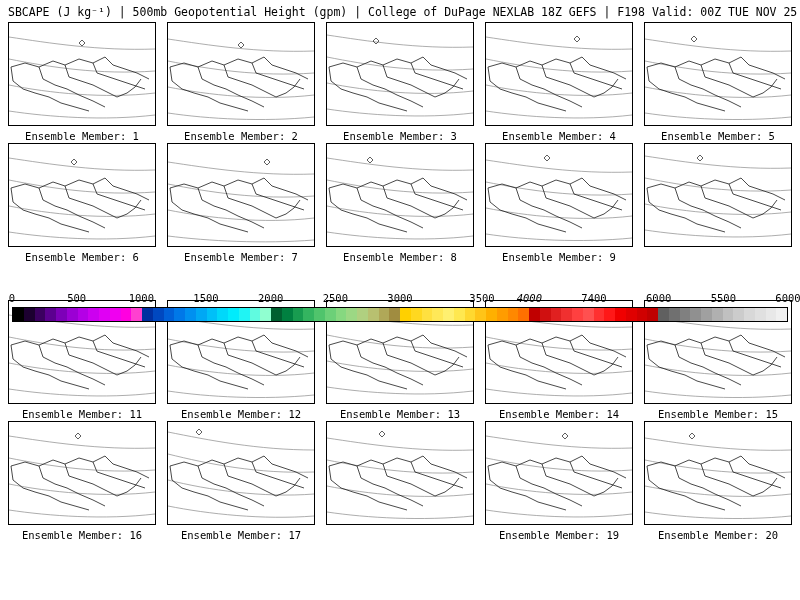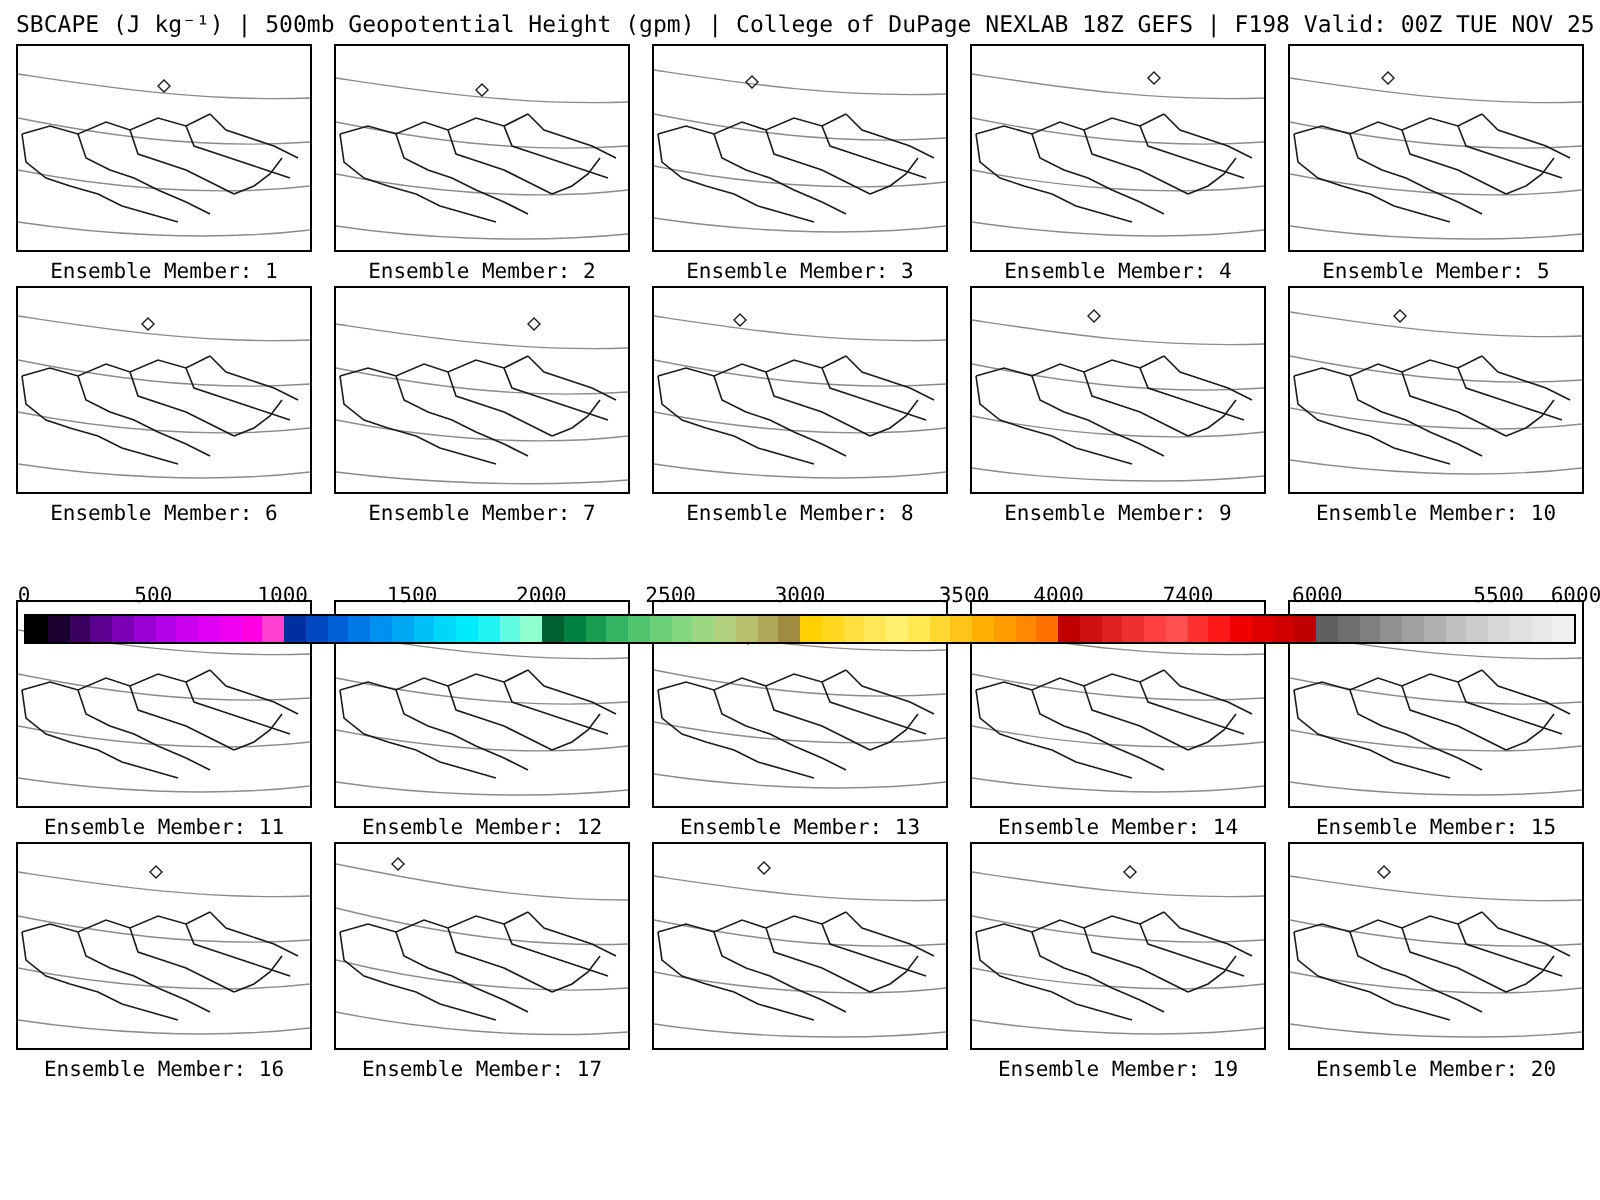--- a/index.html
+++ b/index.html
@@ -361,21 +361,20 @@
               <path d="M56 42 L60 54 L72 58 L84 62 L96 68 L108 74"></path>
               <path d="M84 40 L88 50 L100 54 L112 58 L124 62 L136 66"></path>
               <path d="M96 34 L104 42 L116 46 L128 50 L140 56"></path>
               <path d="M108 74 L118 70 L126 64 L132 56"></path>
             </g>
             <g fill="none" stroke="#1a1a1a" stroke-width="0.7">
               <path d="M52 14 l3 -3 l3 3 l-3 3 z"></path>
             </g>
           </svg>
         </div>
-        <div class="panel-label">Ensemble Member: 10</div>
       </div>
     </div>
 
     <div style="height:36px"></div>
 
     <div class="panel-row">
       <div class="panel">
         <div class="map-box">
           <svg viewBox="0 0 146 102" preserveAspectRatio="none">
             <g fill="none" stroke="#8a8a8a" stroke-width="0.7">
@@ -642,24 +641,24 @@
   <div id="colorbar-wrap">
     <div id="cb-ticklabels">
         <span style="left: 0px;">0</span>
         <span style="left: 64.6667px;">500</span>
         <span style="left: 129.333px;">1000</span>
         <span style="left: 194px;">1500</span>
         <span style="left: 258.667px;">2000</span>
         <span style="left: 323.333px;">2500</span>
         <span style="left: 388px;">3000</span>
         <span style="left: 470px;">3500</span>
-        <span style="left: 517.333px;">4000</span>
+        <span style="left: 517.333px; font-style: italic;">4000</span>
         <span style="left: 582px;">7400</span>
         <span style="left: 646.667px;">6000</span>
-        <span style="left: 711.333px; margin-left: 26px;">5500</span>
+        <span style="left: 711.333px;">5500</span>
         <span style="left: 776px;">6000</span>
       </div>
     <div id="cb-bar">
         <i style="background: rgb(0, 0, 0);"></i>
         <i style="background: rgb(28, 0, 48);"></i>
         <i style="background: rgb(59, 0, 96);"></i>
         <i style="background: rgb(92, 0, 144);"></i>
         <i style="background: rgb(125, 0, 184);"></i>
         <i style="background: rgb(155, 0, 212);"></i>
         <i style="background: rgb(180, 0, 230);"></i>

